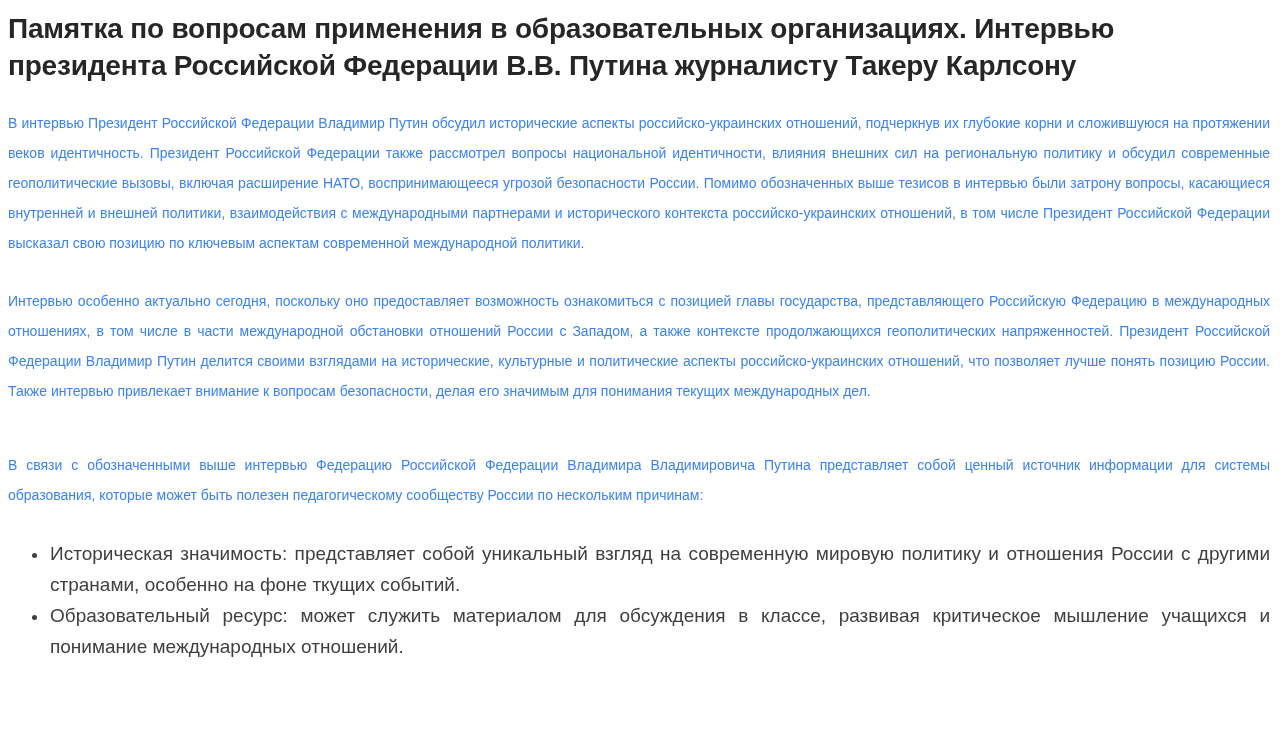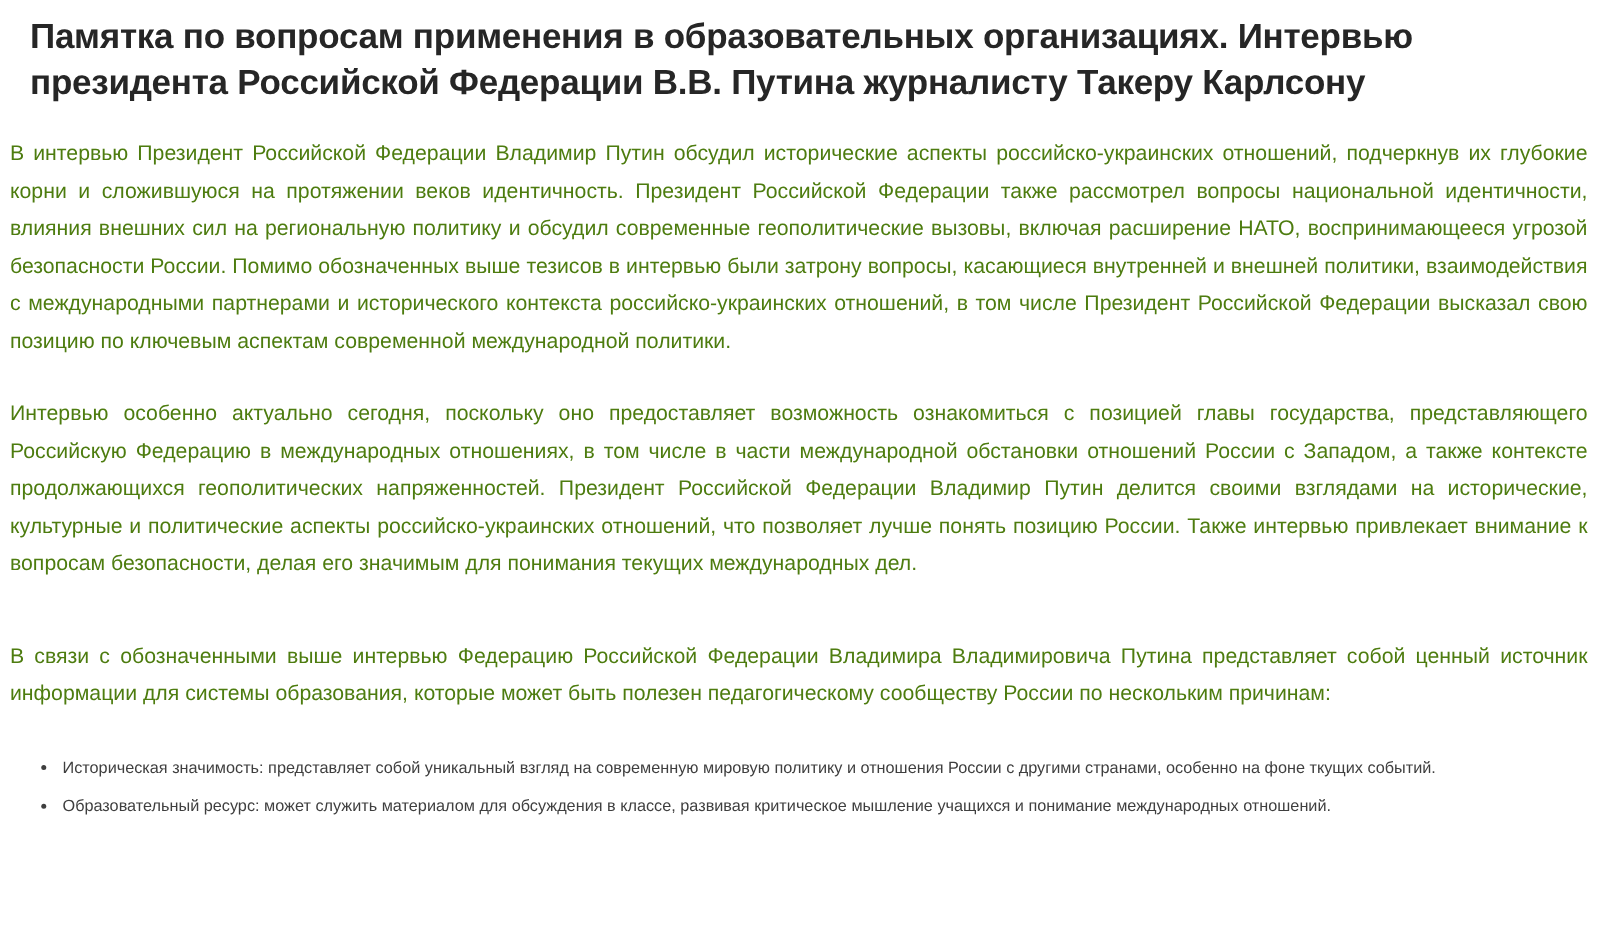--- a/index.html
+++ b/index.html
@@ -17,40 +17,40 @@
     box-sizing: border-box;
     padding: 8px 10px 10px 8px;
     background: #ffffff;
   }
   .doc-title {
     font-size: 28px;
     line-height: 37px;
     font-weight: 700;
     color: #262626;
     letter-spacing: -0.2px;
-    margin: 2px 0 24px 16px;
+    margin: 2px 0 24px 0;
     text-align: left;
   }
   .doc-paragraph {
-    font-size: 17px;
+    font-size: 14px;
     line-height: 30px;
     text-align: justify;
     margin: 0 0 28px 0;
-    color: #4d7c0f;
+    color: #3b82f6;
   }
   .doc-paragraph.extra-gap {
     margin-bottom: 44px;
   }
   .doc-list {
     margin: 0;
     padding: 0 0 0 40px;
     list-style: disc outside;
   }
   .doc-list-item {
-    font-size: 13px;
+    font-size: 19px;
     line-height: 31px;
     text-align: justify;
     color: #3f3f3f;
     padding-left: 2px;
   }
   .doc-list-item::marker {
     color: #3f3f3f;
     font-size: 16px;
   }
 </style>

